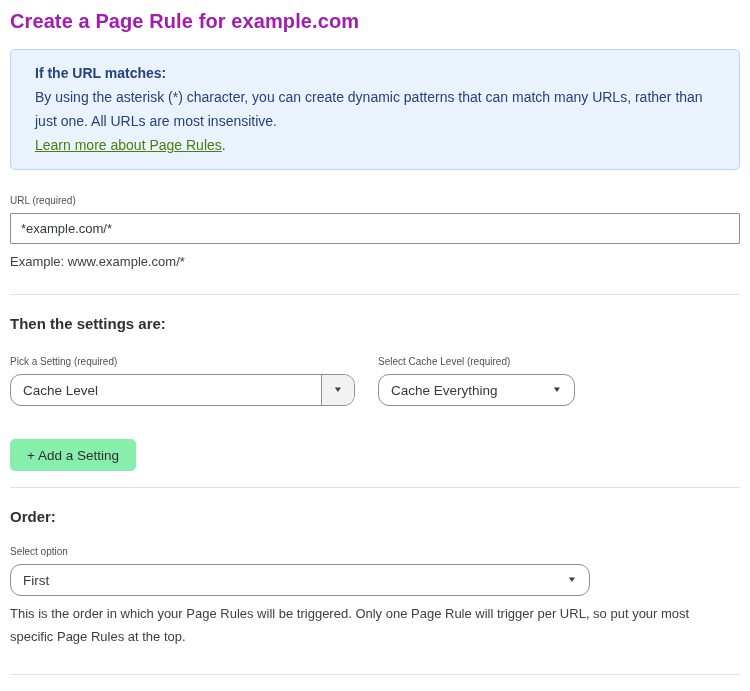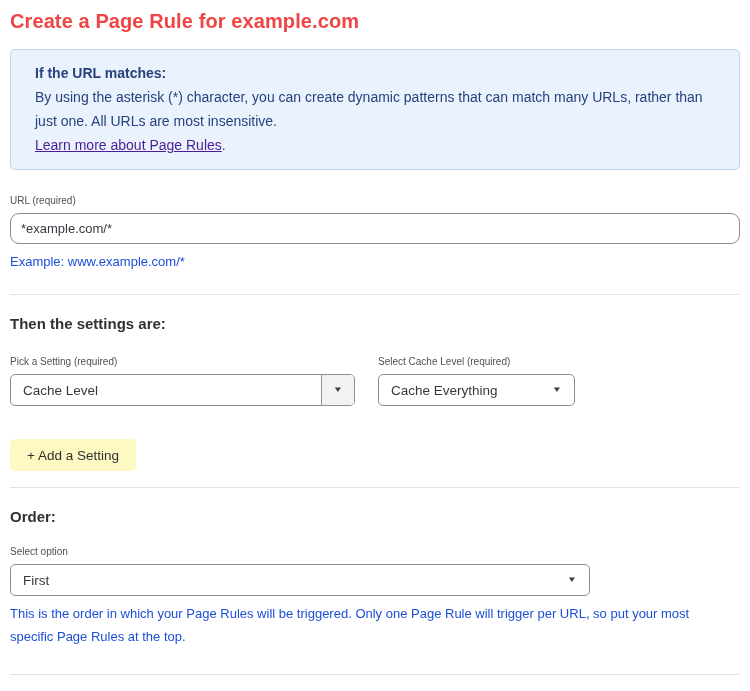--- a/index.html
+++ b/index.html
@@ -9,64 +9,64 @@
     height: 691px;
     font-family: "Liberation Sans", sans-serif;
     color: #333;
     overflow: hidden;
   }
   .container { padding: 10px 10px 0 10px; }
 
   .page-title {
     font-size: 20px;
     font-weight: bold;
-    color: #ef4444;
+    color: #a21caf;
     letter-spacing: 0.1px;
     margin-bottom: 16px;
   }
 
   .info-box {
     background: #e9f2fd;
     border: 1px solid #bad4f3;
     border-radius: 5px;
     padding: 11px 16px 12px 24px;
     color: #27427c;
     font-size: 14px;
     line-height: 24px;
     margin-bottom: 25px;
   }
   .info-box .info-heading { font-weight: bold; }
   .info-box a.info-link {
-    color: #4c1d95;
+    color: #4d7c0f;
     text-decoration: underline;
     cursor: pointer;
   }
 
   .field-label {
     font-size: 10px;
     color: #4f5155;
     margin-bottom: 7px;
   }
 
   .text-input {
     width: 730px;
     height: 31px;
     border: 1px solid #8f8f8f;
-    border-radius: 9px;
+    border-radius: 1px;
     padding: 0 10px;
     font-size: 13px;
     color: #36393f;
     font-family: "Liberation Sans", sans-serif;
     background: #fff;
     outline: none;
   }
 
   .helper-text {
     font-size: 13px;
-    color: #1d4ed8;
+    color: #404040;
     margin-top: 7px;
     line-height: 22px;
   }
 
   .divider {
     border: none;
     border-top: 1px solid #e2e2e2;
     height: 0;
   }
   .divider-1 { margin-top: 21px; }
@@ -85,21 +85,21 @@
     margin-top: 24px;
   }
   .settings-col-1 { width: 345px; margin-right: 23px; }
   .settings-col-2 { width: 197px; }
 
   .select-box {
     display: flex;
     align-items: center;
     height: 32px;
     border: 1px solid #8f8f8f;
-    border-radius: 5px;
+    border-radius: 11px;
     background: #fff;
     font-size: 13.5px;
     color: #36393f;
     cursor: pointer;
     overflow: hidden;
   }
   .select-box .select-value { padding-left: 12px; }
   .select-arrow-seg {
     margin-left: auto;
     width: 33px;
@@ -121,21 +121,21 @@
   .btn {
     display: inline-block;
     height: 32px;
     border: none;
     border-radius: 5px;
     font-size: 13.5px;
     font-family: "Liberation Sans", sans-serif;
     padding: 0 17px;
     cursor: pointer;
   }
-  .btn-grey { background: #fef9c3; color: #2f2f2f; }
+  .btn-grey { background: #86efac; color: #2f2f2f; }
 
   .add-setting-wrap { margin-top: 33px; }
 
   .order-heading { margin-top: 20px; }
   .order-label { margin-top: 21px; margin-bottom: 7px; }
   .order-select { width: 580px; }
   .order-helper { margin-top: 6px; width: 720px; line-height: 23px; }
 </style>
 </head>
 <body>

